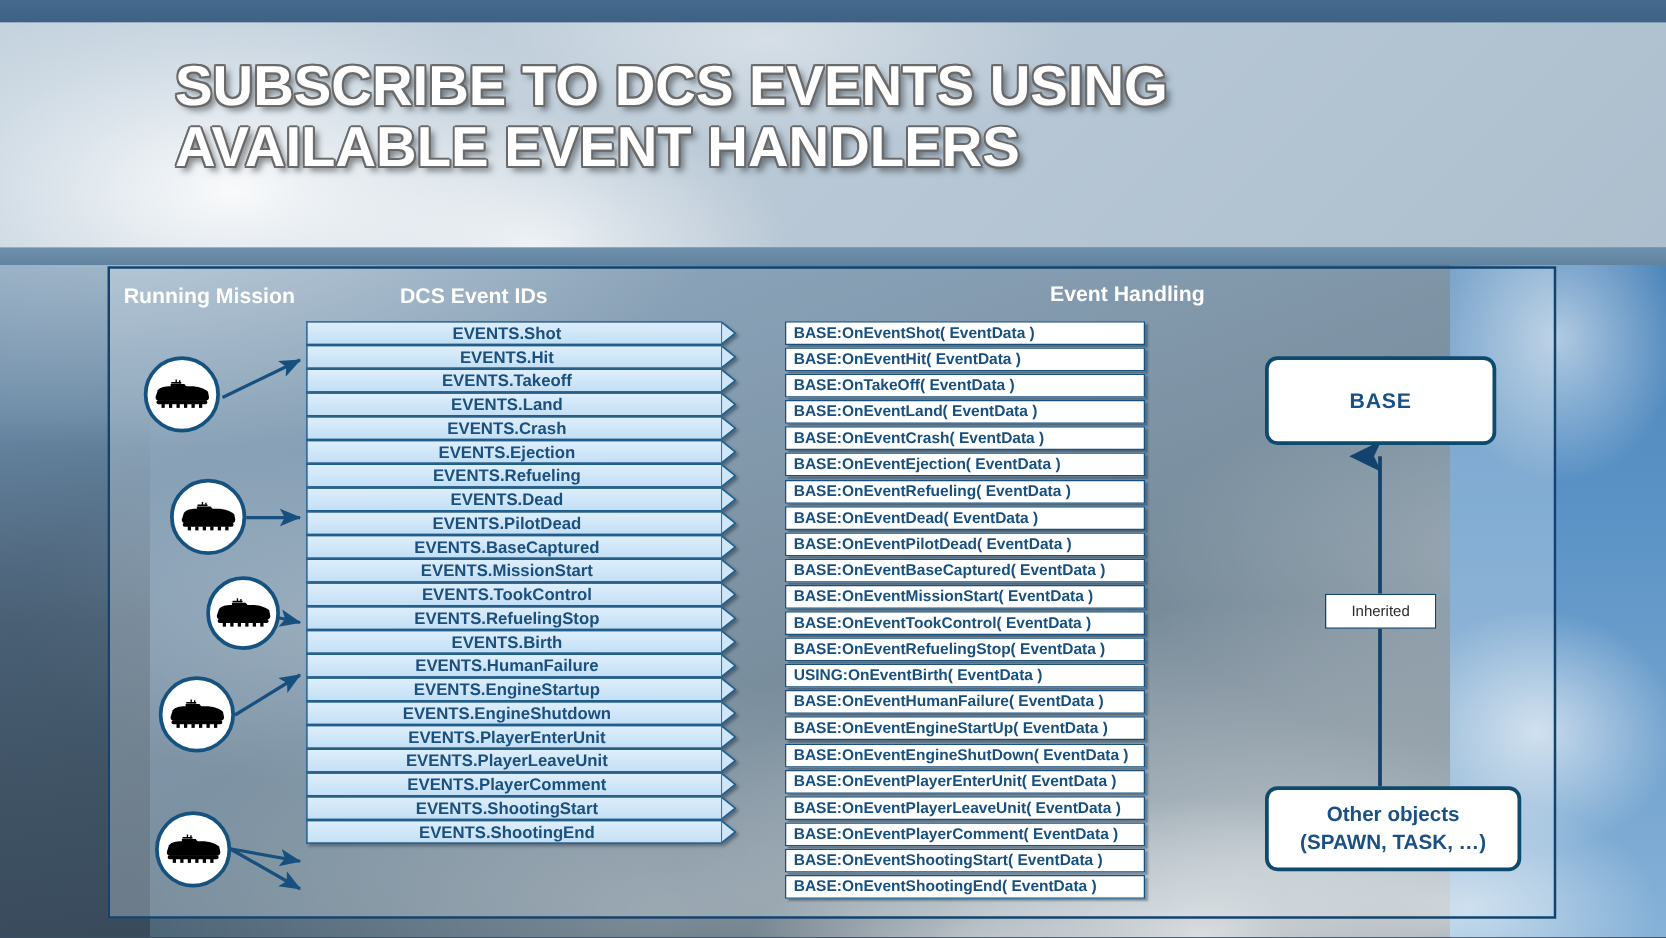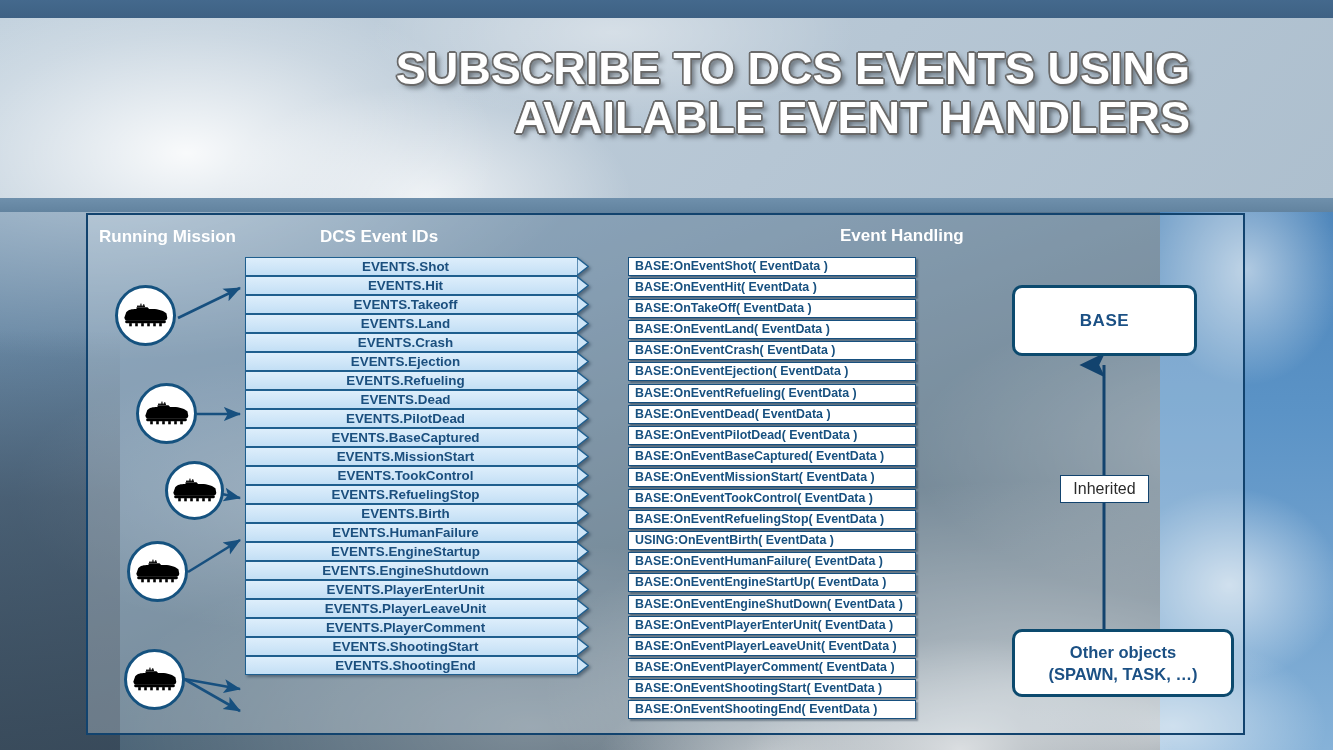--- a/index.html
+++ b/index.html
@@ -72,21 +72,20 @@
     font-weight: bold;
     line-height: 49px;
     letter-spacing: 0px;
     color: #ffffff;
     text-shadow:
       -1.4px -1.4px 0 #6a6a6a, 1.4px -1.4px 0 #6a6a6a,
       -1.4px  1.4px 0 #6a6a6a, 1.4px  1.4px 0 #6a6a6a,
       0 -1.6px 0 #6a6a6a, 0 1.6px 0 #6a6a6a,
       -1.6px 0 0 #6a6a6a, 1.6px 0 0 #6a6a6a,
       4px 4px 5px rgba(35,40,45,0.55);
-    text-align: right;
   }
   .slide-title .line { display: block; white-space: nowrap; }
 
   
   .panel {
     position: absolute;
     left: 86px; top: 213px;
     width: 1159px; height: 522px;
     border: 2px solid #12436e;
     background: rgba(226,235,243,0.30);
@@ -192,33 +191,33 @@
     text-align: center;
     color: #1b5084;
     font-weight: bold;
   }
   #box-base {
     left: 1012px; top: 285px; width: 185px; height: 71px;
     font-size: 17px;
     letter-spacing: 0.6px;
   }
   #box-other {
-    left: 1012px; top: 629px; width: 222px; height: 68px;
+    left: 1012px; top: 629px; width: 205px; height: 68px;
     font-size: 16.5px;
     line-height: 22px;
   }
   #label-inherited {
     position: absolute;
     left: 1060px; top: 475px;
     width: 89px; height: 28px;
     background: #ffffff;
     border: 1.6px solid #12436e;
     box-sizing: border-box;
     display: flex; align-items: center; justify-content: center;
-    font-size: 16px;
+    font-size: 12px;
     color: #2b2b2b;
   }
 </style>
 </head>
 <body>
 
 <div id="slide">
 
   <div class="sky-base"></div>
   <div class="sky-right"></div>

